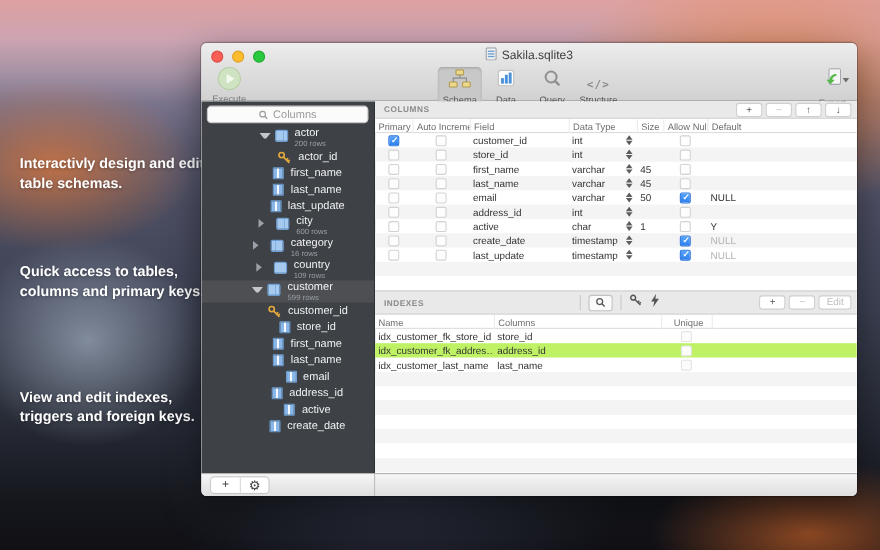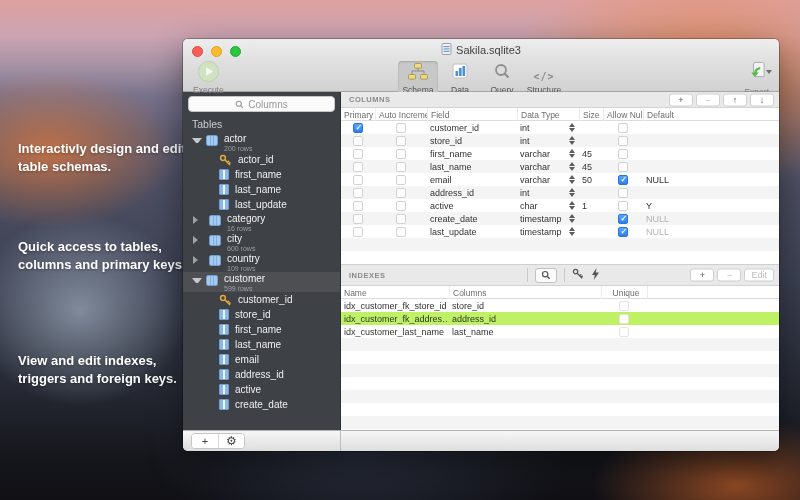--- a/index.html
+++ b/index.html
@@ -56,33 +56,33 @@
     border-left:3px solid transparent; border-right:3px solid transparent; border-top:4px solid #6d6d6d; }
 
   
   .content { flex:1; display:flex; overflow:hidden; }
 
   
   .sidebar { width:157px; flex:0 0 157px; background:#3e4145; color:#e8eaec; overflow:hidden; }
   .searchbox { margin:4px 5px 3px; height:16px; background:#fbfbfb; border:1px solid #c7c7c7; border-radius:4px;
     display:flex; align-items:center; justify-content:center; gap:4px; color:#9a9a9a; font-size:10px; }
   .tables-label { font-size:10.5px; color:#c9cdd2; padding:3px 0 2px 9px; }
-  .tbl { display:flex; align-items:flex-start; padding:2px 0 1px 8px; height:20px; position:relative; }
+  .tbl { display:flex; align-items:flex-start; padding:2px 0 1px 8px; height:20px; position:relative;justify-content:center; }
   .tbl.sel { background:rgba(255,255,255,.08); }
   .disc { width:10px; margin-top:3px; flex:0 0 10px; }
   .disc.down { width:0; height:0; border-left:4px solid transparent; border-right:4px solid transparent;
     border-top:5px solid #c3c7cd; margin:4px 4px 0 1px; }
   .disc.right { width:0; height:0; border-top:4px solid transparent; border-bottom:4px solid transparent;
     border-left:5px solid #9ba1a9; margin:2px 6px 0 2px; }
   .tbl-ic { width:12px; height:11px; margin:1px 6px 0 0; border-radius:2px; border:1px solid #6d9fd4; flex:0 0 12px;
     background:linear-gradient(90deg,#a6c9ee 0 32%,#7fb0e4 32% 36%,#a6c9ee 36% 64%,#7fb0e4 64% 68%,#a6c9ee 68%); }
   .tbl-tx { line-height:1; }
   .tbl-nm { font-size:10px; color:#f2f4f6; }
   .tbl-ct { font-size:7px; color:#9aa0a7; margin-top:1px; }
-  .coli { display:flex; align-items:center; height:15px; padding-left:36px; gap:6px; }
+  .coli { display:flex; align-items:center; height:15px; padding-left:36px; gap:6px;justify-content:center; }
   .col-ic { width:10px; height:11px; border:1px solid #6d9fd4; border-radius:1px; flex:0 0 10px;
     background:linear-gradient(90deg,#8ab7e7 0 38%,#f4f8fc 38% 58%,#8ab7e7 58%); }
   .key-ic { width:13px; height:12px; flex:0 0 13px; display:flex; align-items:center; }
   .col-nm { font-size:10px; color:#eef0f2; }
 
   
   .main { flex:1; display:flex; flex-direction:column; background:#fff; overflow:hidden; border-left:1px solid #2e3134; }
   .panelbar { background:#e9e9e9; border-bottom:1px solid #d4d4d4; display:flex; align-items:center; position:relative; }
   .pb-cols { height:16px; flex:0 0 16px; }
   .pb-idx { height:22px; flex:0 0 22px; border-top:1px solid #cfcfcf; }
@@ -227,21 +227,20 @@
     <div class="content">
 
       <div class="sidebar">
         <div class="searchbox">
           <svg width="9" height="9" viewBox="0 0 12 12">
               <circle cx="5" cy="5" r="3.4" fill="none" stroke="#9a9a9a" stroke-width="1.4"></circle>
               <line x1="7.6" y1="7.6" x2="10.6" y2="10.6" stroke="#9a9a9a" stroke-width="1.6"></line>
             </svg>
           <span>Columns</span>
         </div>
-        <div class="tables-label">Tables</div>
         <div>
             <div class="tbl">
               <span class="disc down"></span>
               <span class="tbl-ic"></span>
               <div class="tbl-tx">
                 <div class="tbl-nm">actor</div>
                 <div class="tbl-ct">200 rows</div>
               </div>
             </div>
             <div class="coli">
@@ -262,30 +261,30 @@
               <span class="col-nm">last_name</span>
             </div>
             <div class="coli">
               <span class="col-ic"></span>
               <span class="col-nm">last_update</span>
             </div>
             <div class="tbl">
               <span class="disc right"></span>
               <span class="tbl-ic"></span>
               <div class="tbl-tx">
-                <div class="tbl-nm">category</div>
-                <div class="tbl-ct">16 rows</div>
+                <div class="tbl-nm">city</div>
+                <div class="tbl-ct">600 rows</div>
               </div>
             </div>
             <div class="tbl">
               <span class="disc right"></span>
               <span class="tbl-ic"></span>
               <div class="tbl-tx">
-                <div class="tbl-nm">city</div>
-                <div class="tbl-ct">600 rows</div>
+                <div class="tbl-nm">category</div>
+                <div class="tbl-ct">16 rows</div>
               </div>
             </div>
             <div class="tbl">
               <span class="disc right"></span>
               <span class="tbl-ic"></span>
               <div class="tbl-tx">
                 <div class="tbl-nm">country</div>
                 <div class="tbl-ct">109 rows</div>
               </div>
             </div>

